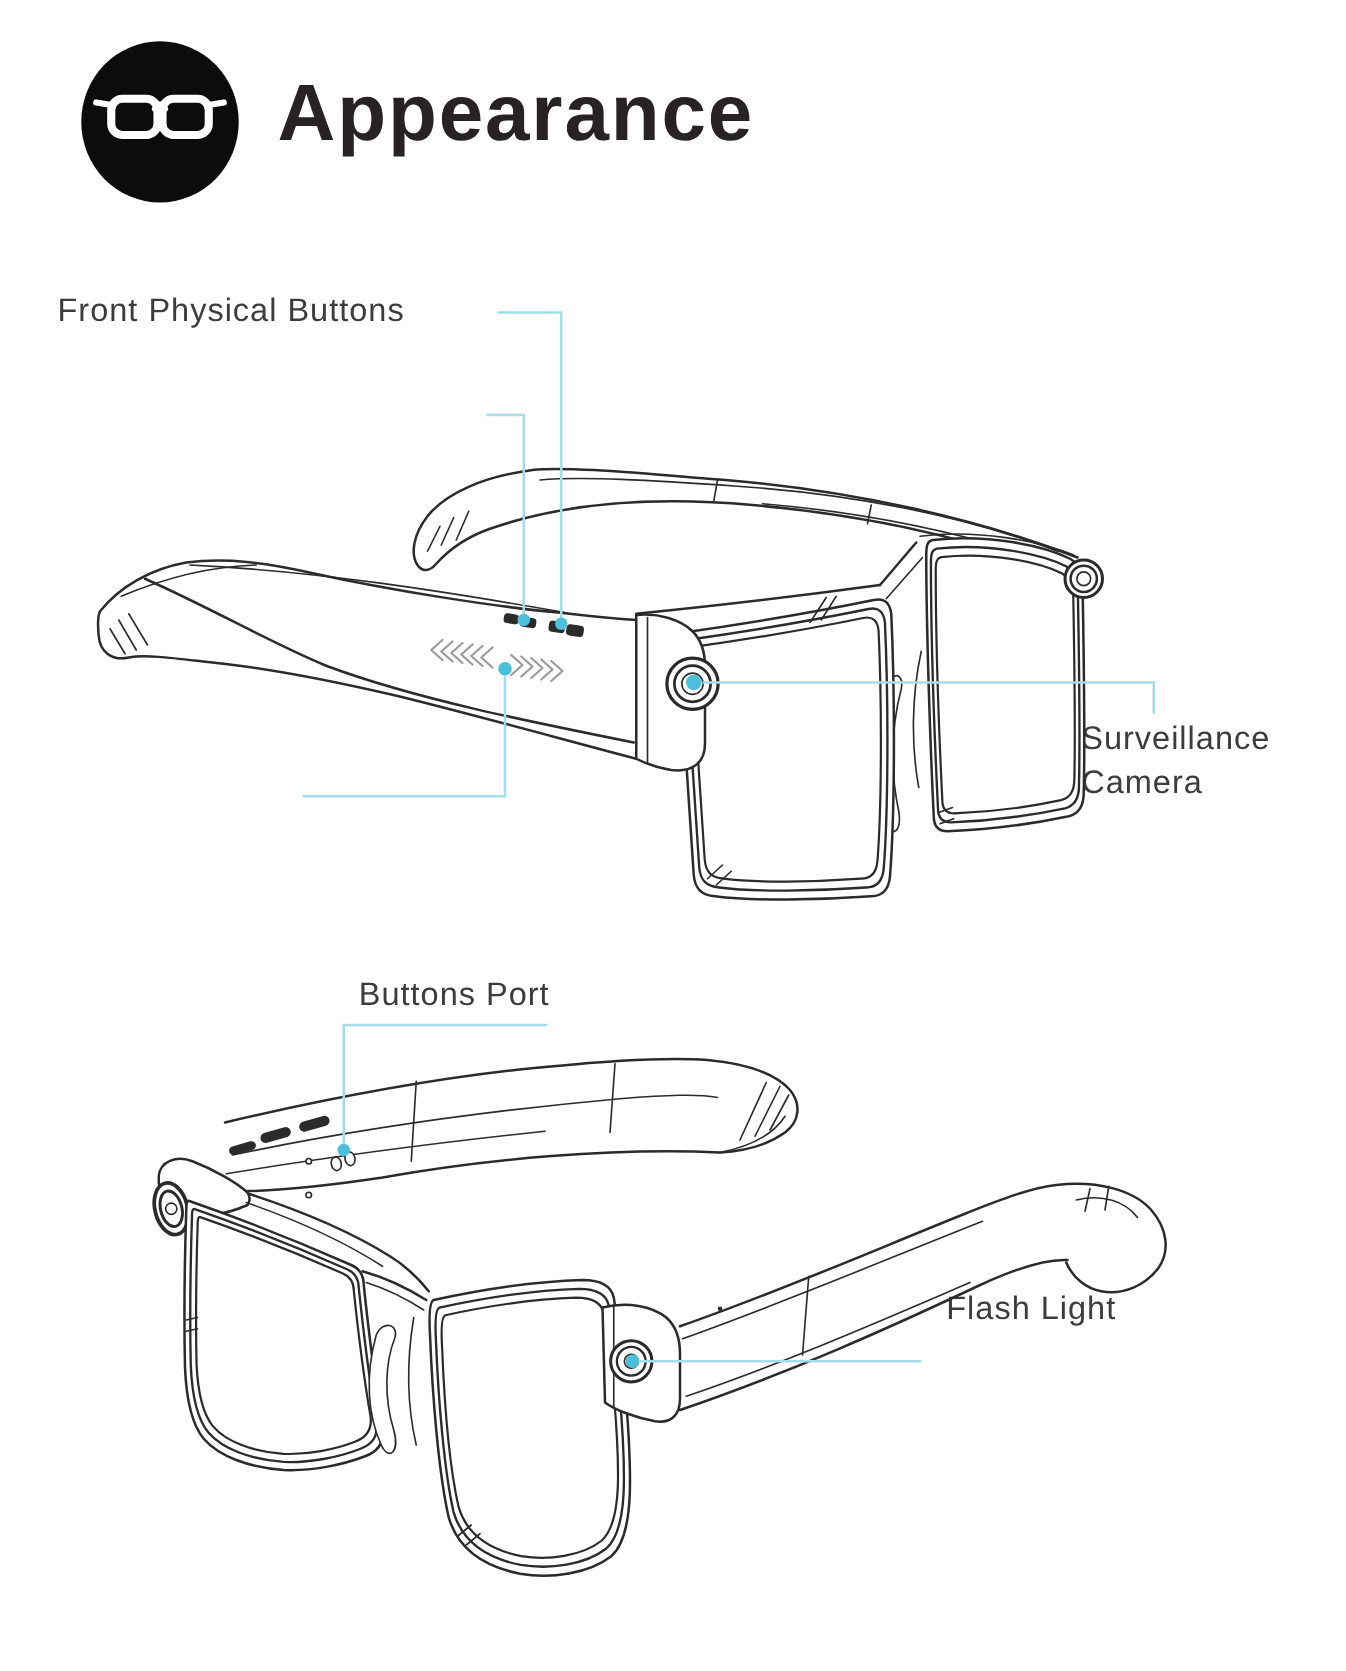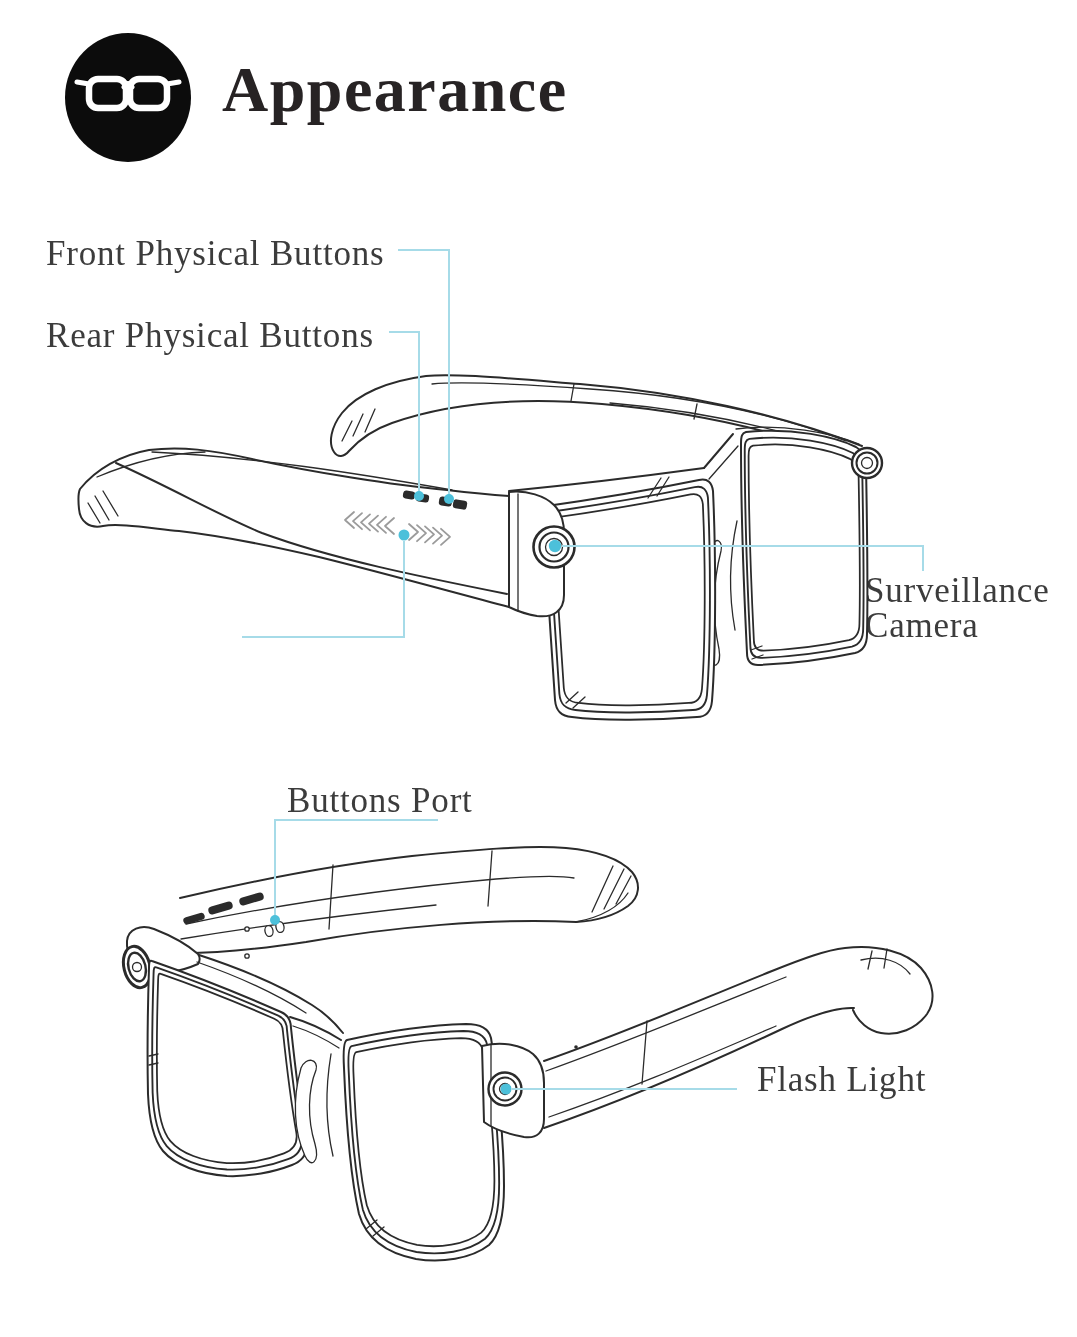--- a/index.html
+++ b/index.html
@@ -1,21 +1,21 @@
 <!DOCTYPE html>
 <html style="--leader-line: #a6dbe8; --leader-dot: #4cc0da; --line-art: #2b2b2b; --chevron: #9b9b9b; --label-text: #3c3c3c; --title-text: #272324; --icon-background: #0c0c0c;"><head>
 <meta charset="utf-8">
 <style>
   html,body{margin:0;padding:0;background:#fff;}
   #canvas{
     position:relative;width:1077px;height:1337px;background:#fff;overflow:hidden;
-    font-family:Liberation Serif, serif;
+    font-family:Liberation Sans, sans-serif;
   }
   .label{
-    position:absolute;font-size:35px;letter-spacing:0.8px;
+    position:absolute;font-size:26px;letter-spacing:0.8px;
     color:var(--label-text,#3c3c3c);white-space:nowrap;line-height:1.2;
   }
   .label.wrap{white-space:normal;width:215px;line-height:35px;}
   #page-title{
     position:absolute;left:222px;top:58px;font-size:64px;font-weight:700;
     letter-spacing:1.5px;color:var(--title-text,#272324);line-height:1;
   }
   #header-icon{position:absolute;left:64px;top:32px;}
   svg{display:block;}
   #art{position:absolute;left:0;top:0;}
@@ -40,24 +40,23 @@
         <path d="M103,52 L115,50" stroke="#fff" stroke-width="5" stroke-linecap="round"></path>
         <rect x="25" y="47" width="37" height="29" rx="9" fill="var(--icon-background,#0c0c0c)" stroke="#fff" stroke-width="6.5"></rect>
         <rect x="66" y="47" width="37" height="29" rx="9" fill="var(--icon-background,#0c0c0c)" stroke="#fff" stroke-width="6.5"></rect>
         <path d="M60,55 Q64,48 68,55" stroke="#fff" stroke-width="5" fill="none" stroke-linecap="round"></path>
       </g>
     </svg>
   </div>
   <div id="page-title">Appearance</div>
 
   <div class="label" style="left:46px;top:233px">Front Physical Buttons</div>
-  <div class="label" style="left:46px;top:315px">Rear Physical Buttons</div>
   <div class="label wrap" style="left:865px;top:573px">Surveillance Camera</div>
   <div class="label" style="left:287px;top:780px">Buttons Port</div>
-  <div class="label" style="left:757px;top:1059px">Flash Light</div>
+  <div class="label" style="left:757px;top:1031px">Flash Light</div>
 
   <svg id="art" width="1077" height="1337" viewBox="0 0 1077 1337">
 
     <g>
 
       <g>
         <path class="ink" d="M862,446 C780,414 678,392 580,384 C505,378 452,373 426,376 C388,381 357,394 342,413 C331,427 328,443 334,452 C338,458 344,457 349,451 C358,441 372,430 392,423 C452,402 522,397 602,404 C692,412 782,431 858,463"></path>
         <path class="ink thin" d="M846,441 C770,412 680,395 590,389 C520,384 465,381 432,384"></path>
         <path class="ink thin" d="M851,453 C775,427 695,410 610,403"></path>
         <path class="ink thin" d="M352,421 L342,441 M363,414 L353,436 M375,409 L365,432"></path>

